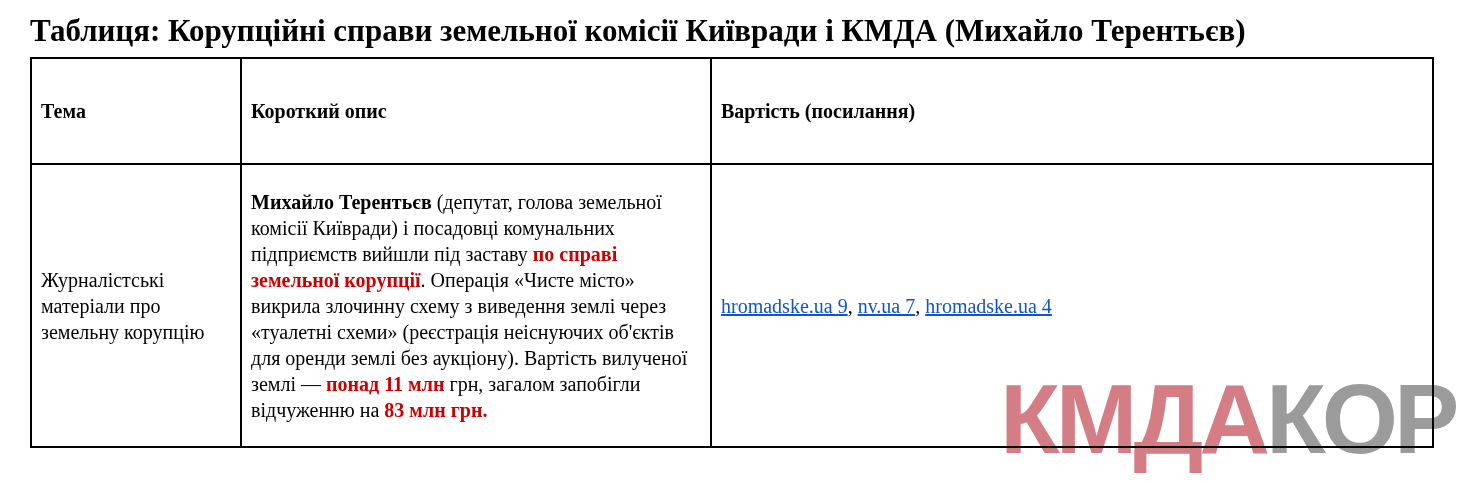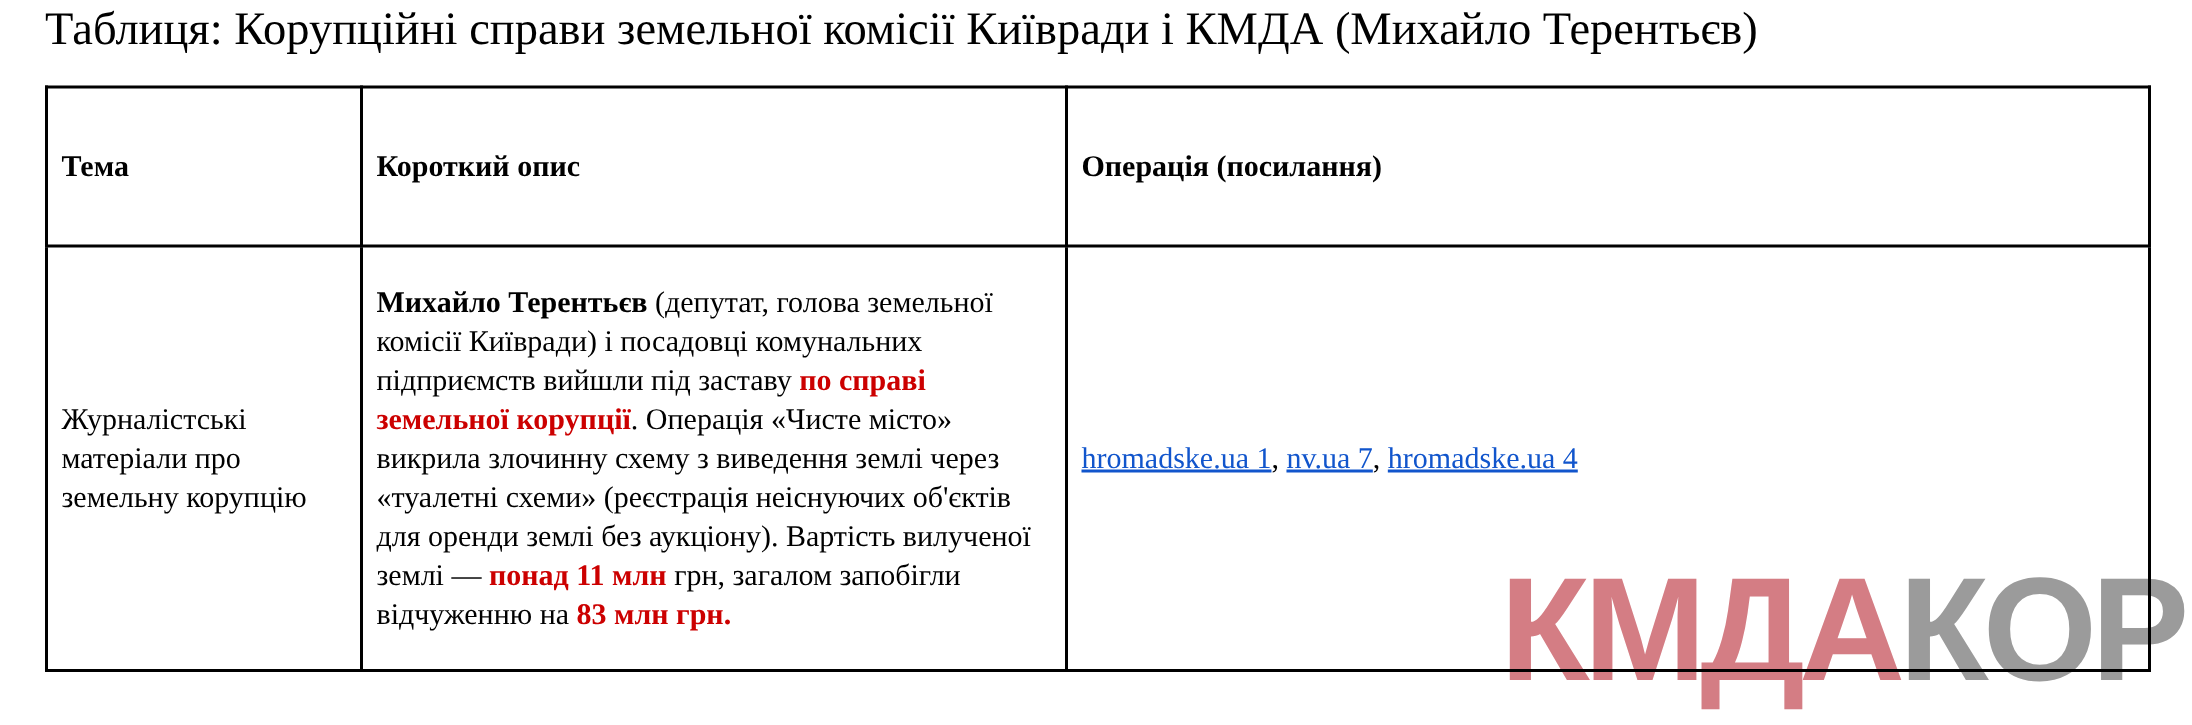--- a/index.html
+++ b/index.html
@@ -12,22 +12,22 @@
   }
   *{box-sizing:border-box;margin:0;padding:0;}
   html,body{background:#ffffff;}
   body{
     width:1461px;height:483px;
     position:relative;overflow:hidden;
     font-family:"Liberation Serif", serif;
     color:var(--text);
   }
   .page-title{
-    position:absolute;left:30px;top:0;
-    font-size:31px;font-weight:normal;line-height:1.25;
+    position:absolute;left:30px;top:12px;
+    font-size:31px;font-weight:bold;line-height:1.25;
     white-space:nowrap;
     color:var(--text);
     z-index:2;
   }
   table.cases{
     position:absolute;left:30px;top:57px;
     width:1402px;
     border-collapse:collapse;
     table-layout:fixed;
     background:transparent;
@@ -82,23 +82,23 @@
 <table class="cases">
   <colgroup>
     <col style="width:210px">
     <col style="width:470px">
     <col style="width:722px">
   </colgroup>
   <thead>
     <tr>
       <th>Тема</th>
       <th>Короткий опис</th>
-      <th>Операція (посилання)</th>
+      <th>Вартість (посилання)</th>
     </tr>
   </thead>
   <tbody>
     <tr>
       <td>Журналістські матеріали про земельну корупцію</td>
       <td class="desc-cell"><span class="seg-bold">Михайло Терентьєв</span><span class="seg-normal"> (депутат, голова земельної комісії Київради) і посадовці комунальних підприємств вийшли під заставу </span><span class="seg-bold-red">по справі земельної корупції</span><span class="seg-normal">. Операція «Чисте місто» викрила злочинну схему з виведення землі через «туалетні схеми» (реєстрація неіснуючих об'єктів для оренди землі без аукціону). Вартість вилученої землі — </span><span class="seg-bold-red">понад 11 млн</span><span class="seg-normal"> грн, загалом запобігли відчуженню на </span><span class="seg-bold-red">83 млн грн.</span></td>
-      <td><a class="source-link" href="#">hromadske.ua 1</a><span class="source-sep">, </span><a class="source-link" href="#">nv.ua 7</a><span class="source-sep">, </span><a class="source-link" href="#">hromadske.ua 4</a></td>
+      <td><a class="source-link" href="#">hromadske.ua 9</a><span class="source-sep">, </span><a class="source-link" href="#">nv.ua 7</a><span class="source-sep">, </span><a class="source-link" href="#">hromadske.ua 4</a></td>
     </tr>
   </tbody>
 </table>
 
 </body></html>

